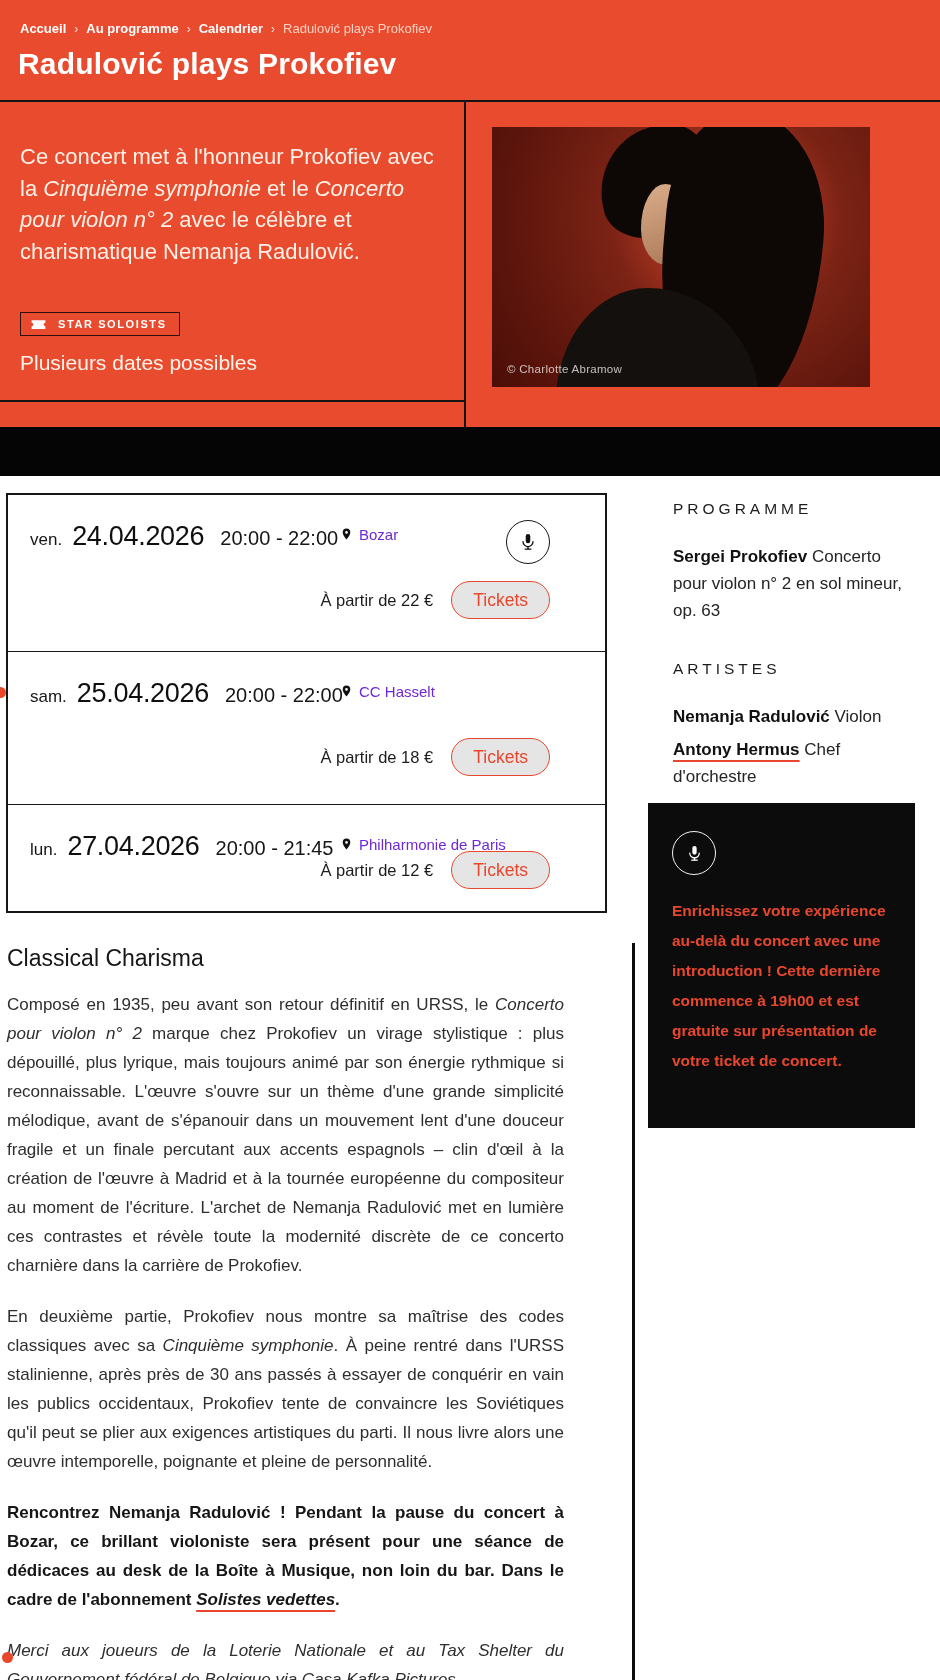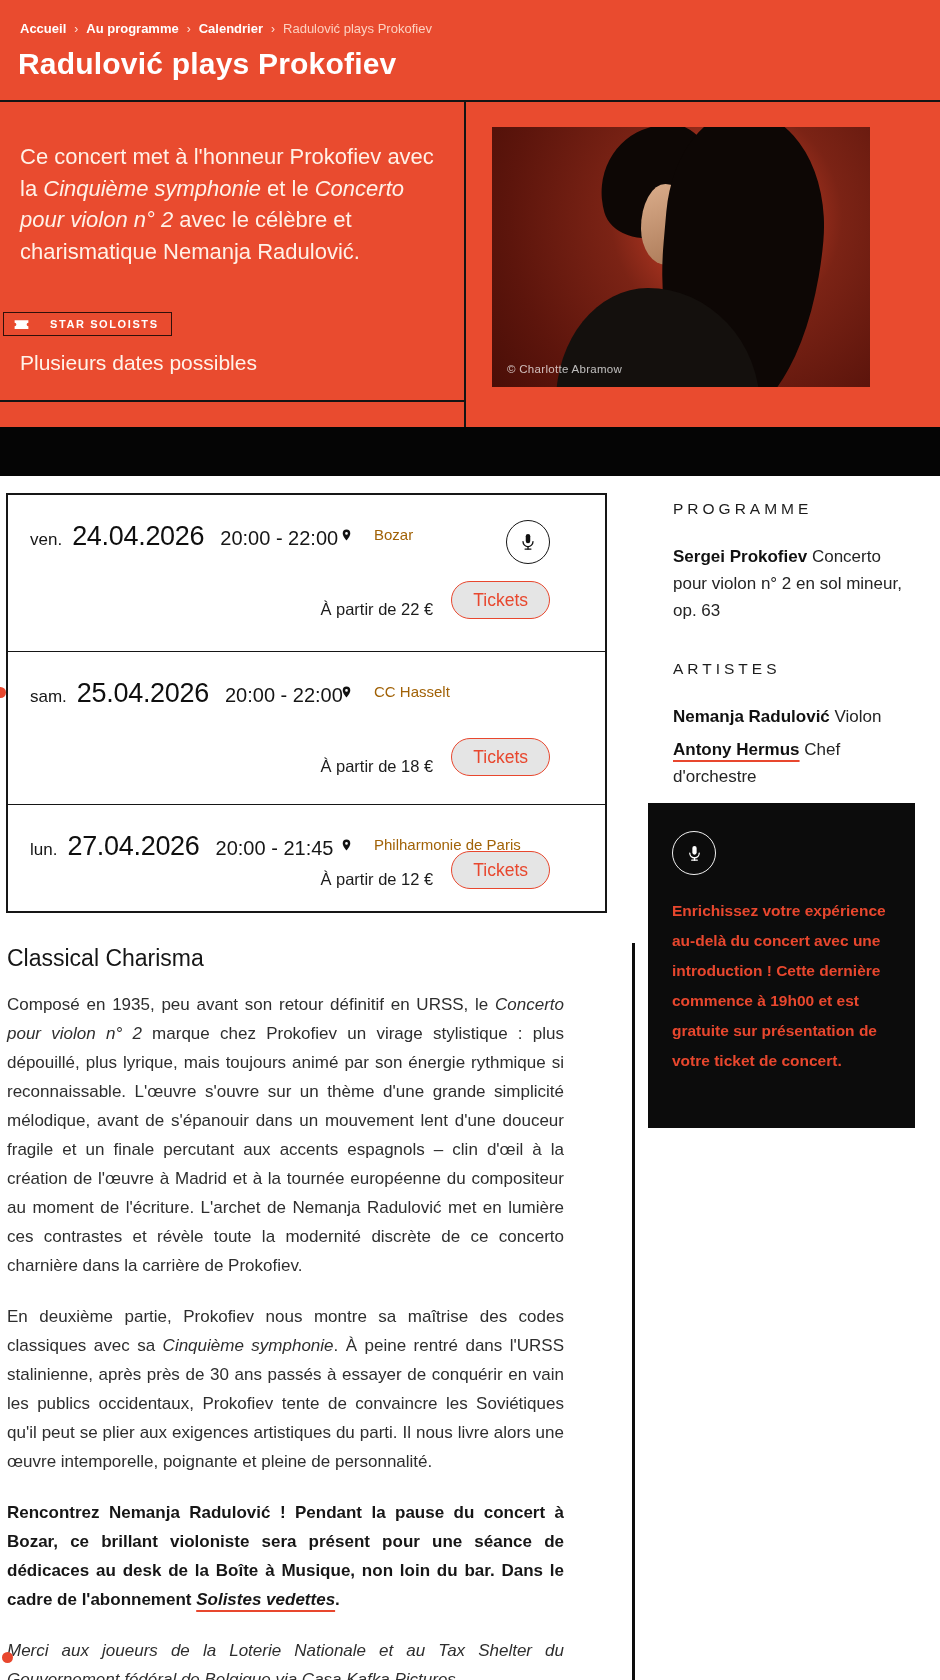--- a/index.html
+++ b/index.html
@@ -17,21 +17,21 @@
   .breadcrumb .sep{font-weight:400;color:rgba(255,240,232,.9);font-size:12px;}
   .breadcrumb .current{font-weight:400;color:rgba(255,226,212,.88);}
   .page-title{position:absolute;top:46px;left:18px;margin:0;font-size:30px;line-height:36px;font-weight:700;color:#ffffff;letter-spacing:.2px;}
   .header-hline{position:absolute;top:100px;left:0;width:940px;height:2px;background:#141414;}
   .hero-vline{position:absolute;top:102px;left:464px;width:2px;height:325px;background:#141414;}
   .hero-left-hline{position:absolute;top:400px;left:0;width:464px;height:2px;background:#141414;}
 
   .hero-desc{position:absolute;top:141px;left:20px;width:426px;font-size:22px;line-height:31.5px;color:#FFF1E7;}
   .hero-desc .run-i{font-style:italic;}
 
-  .badge{position:absolute;top:312px;left:3px;display:inline-flex;align-items:center;gap:21px;
+  .badge{position:absolute;top:312px;left:20px;display:inline-flex;align-items:center;gap:12px;
     border:1.5px solid #30100a;background:transparent;color:#fff;padding:5px 12px 5px 10px;
     font-size:11px;font-weight:700;letter-spacing:1.6px;cursor:pointer;font-family:inherit;}
   .badge svg{width:15px;height:11px;display:block;}
   .dates-note{position:absolute;top:351px;left:20px;font-size:21px;font-weight:400;color:#FFF3EA;}
 
   .photo{position:absolute;top:127px;left:492px;width:378px;height:260px;margin:0;overflow:hidden;
     background:radial-gradient(circle at 62% 35%, #93301f 0%, #78211402 0%, #7b2315 40%, #5d150c 75%, #4a0e07 100%);}
   .ph-hair-a{position:absolute;left:45%;top:-6%;width:42%;height:118%;background:#0d0705;
     border-radius:45% 55% 50% 50%/35% 40% 60% 55%;transform:rotate(5deg);}
   .ph-hair-b{position:absolute;left:28%;top:0%;width:32%;height:42%;background:#0d0705;
@@ -50,26 +50,26 @@
   .events{position:absolute;top:493px;left:6px;width:597px;border:2px solid #161616;background:#fff;}
   .event-row{position:relative;border-bottom:1.5px solid #161616;}
   .event-row:last-child{border-bottom:none;}
   .event-row.r1{height:156px;}
   .event-row.r2{height:152px;}
   .event-row.r3{height:106px;}
   .date-line{position:absolute;top:26px;left:22px;display:flex;align-items:baseline;}
   .date-line .day{font-size:17px;color:#161616;margin-right:10px;}
   .date-line .date{font-size:27px;font-weight:400;color:#0f0f0f;letter-spacing:-.3px;margin-right:16px;}
   .date-line .time{font-size:20px;color:#161616;}
-  .venue{position:absolute;top:31px;left:332px;display:flex;align-items:center;gap:21px;font-size:15px;color:#a16207;}
+  .venue{position:absolute;top:31px;left:332px;display:flex;align-items:flex-start;gap:6px;font-size:15px;color:#6d28d9;}
   .venue svg{width:13px;height:16px;color:#111;flex:0 0 auto;}
   .mic-btn{position:absolute;top:25px;right:55px;width:44px;height:44px;border-radius:50%;
     border:1.5px solid #161616;background:#fff;display:flex;align-items:center;justify-content:center;cursor:pointer;color:#111;}
   .mic-btn svg{width:20px;height:20px;}
-  .price-line{position:absolute;right:55px;display:flex;align-items:flex-end;gap:18px;}
+  .price-line{position:absolute;right:55px;display:flex;align-items:center;gap:18px;}
   .r1 .price-line,.r2 .price-line{top:86px;}
   .r3 .price-line{top:46px;}
   .price{font-size:16.5px;color:#1c1c1c;white-space:nowrap;}
   .tickets-btn{border:1.5px solid #E8472E;color:#E8472E;background:#e5e5e5;border-radius:22px;
     padding:8px 21px;font-size:17.5px;font-family:inherit;cursor:pointer;line-height:20px;}
 
   
   .v-divider{position:absolute;top:943px;left:632px;width:3px;height:737px;background:#0c0c0c;}
   .sidebar{position:absolute;top:500px;left:648px;width:267px;}
   .side-heading{margin:0 0 25px;padding-left:25px;font-size:15.5px;font-weight:400;letter-spacing:4px;color:#1c1c1c;}

